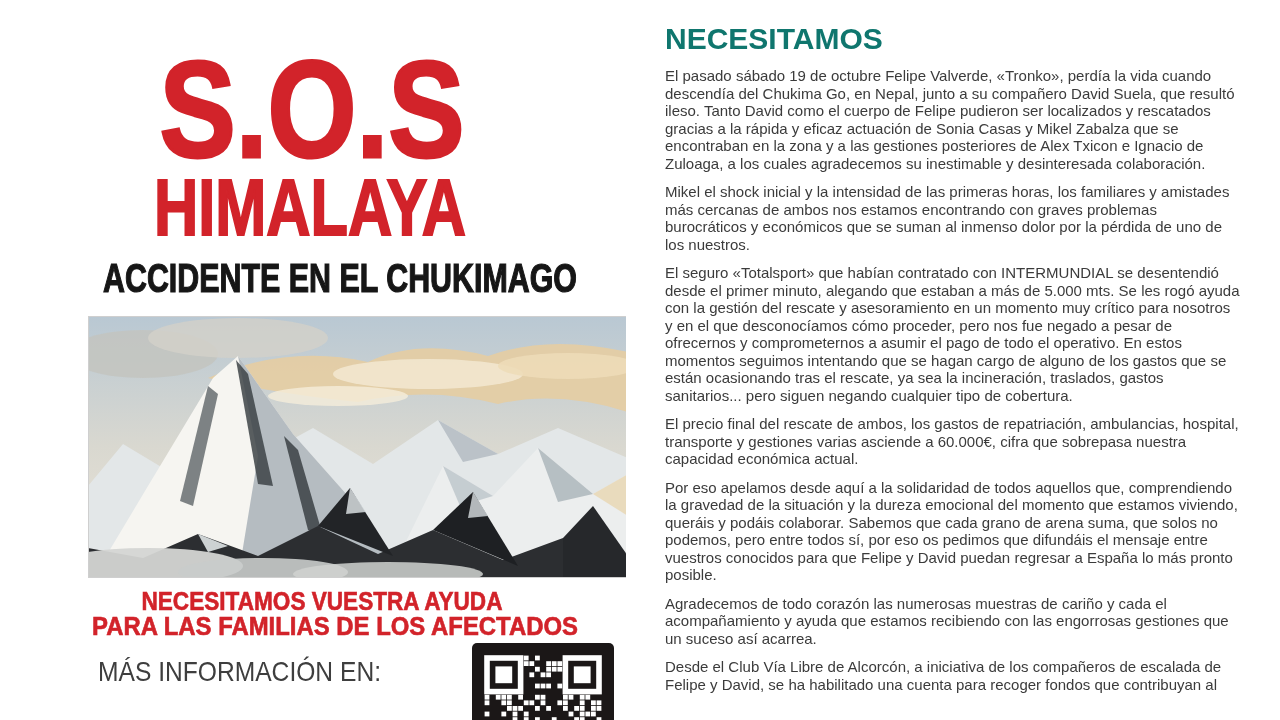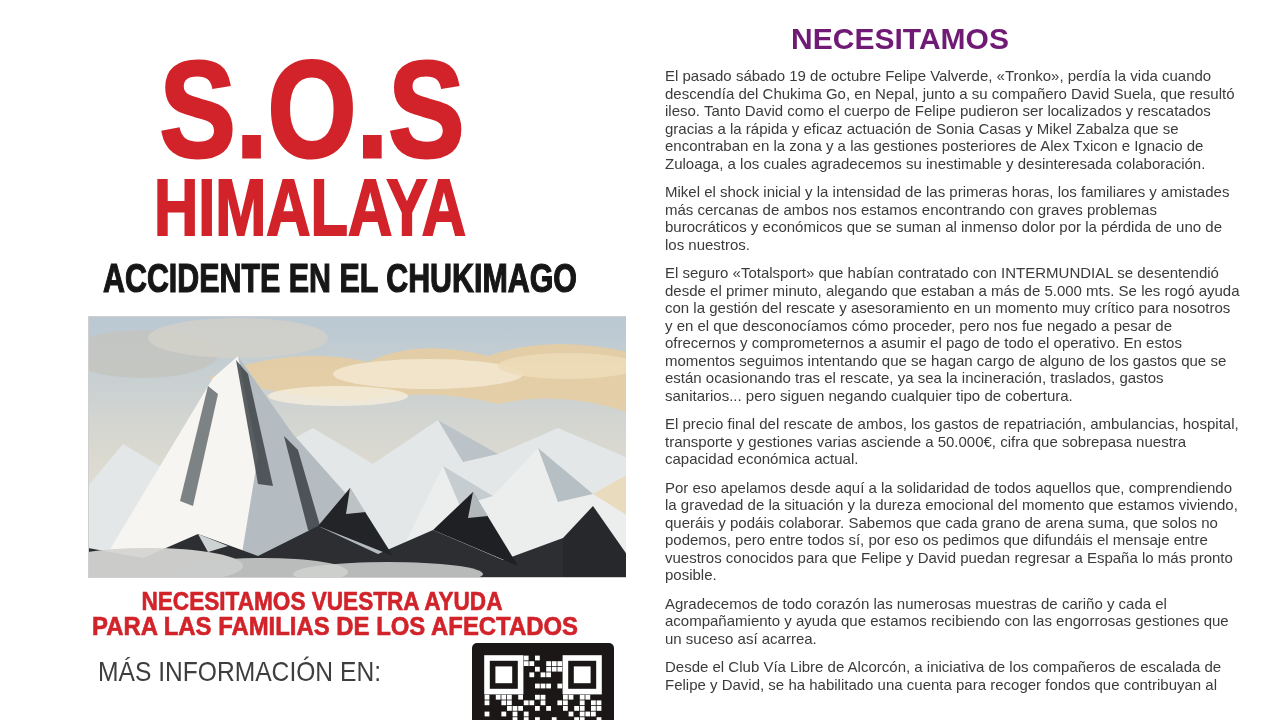--- a/index.html
+++ b/index.html
@@ -15,21 +15,21 @@
   .t-him{font-family:"Liberation Sans",sans-serif;font-weight:700;font-size:80px;
          fill:#d2232a;stroke:#d2232a;stroke-width:2px;}
   .t-acc{font-family:"Liberation Sans",sans-serif;font-weight:700;font-size:40px;
          fill:#161616;stroke:#161616;stroke-width:1.2px;}
   .t-appeal{font-family:"Liberation Sans",sans-serif;font-weight:700;font-size:25px;
          fill:#d2232a;stroke:#d2232a;stroke-width:.6px;}
   .t-info{font-family:"Liberation Sans",sans-serif;font-weight:400;font-size:28px;
          fill:#3e3e3e;}
   
   .article{position:absolute;left:665px;top:24px;width:578px;}
-  .art-heading{width:470px;text-align:center;color:#701a75;font-weight:700;
+  .art-heading{width:470px;text-align:left;color:#0f766e;font-weight:700;
                font-size:30px;line-height:30px;}
   .art-body{margin-top:13px;width:575px;font-size:15px;line-height:17.5px;color:#3b3b3b;
             text-align:left;}
   .art-body p{margin:0 0 11px 0;}
 </style>
 </head>
 <body>
 
 <div class="stage">
 
@@ -235,19 +235,19 @@
   </svg>
 
   <div class="article">
     <div class="art-heading">
       <div>NECESITAMOS</div>
     </div>
     <div class="art-body">
       <p>El pasado sábado 19 de octubre Felipe Valverde, «Tronko», perdía la vida cuando descendía del Chukima Go, en Nepal, junto a su compañero David Suela, que resultó ileso. Tanto David como el cuerpo de Felipe pudieron ser localizados y rescatados gracias a la rápida y eficaz actuación de Sonia Casas y Mikel Zabalza que se encontraban en la zona y a las gestiones posteriores de Alex Txicon e Ignacio de Zuloaga, a los cuales agradecemos su inestimable y desinteresada colaboración.</p>
       <p>Mikel el shock inicial y la intensidad de las primeras horas, los familiares y amistades más cercanas de ambos nos estamos encontrando con graves problemas burocráticos y económicos que se suman al inmenso dolor por la pérdida de uno de los nuestros.</p>
       <p>El seguro «Totalsport» que habían contratado con INTERMUNDIAL se desentendió desde el primer minuto, alegando que estaban a más de 5.000 mts. Se les rogó ayuda con la gestión del rescate y asesoramiento en un momento muy crítico para nosotros y en el que desconocíamos cómo proceder, pero nos fue negado a pesar de ofrecernos y comprometernos a asumir el pago de todo el operativo. En estos momentos seguimos intentando que se hagan cargo de alguno de los gastos que se están ocasionando tras el rescate, ya sea la incineración, traslados, gastos sanitarios... pero siguen negando cualquier tipo de cobertura.</p>
-      <p>El precio final del rescate de ambos, los gastos de repatriación, ambulancias, hospital, transporte y gestiones varias asciende a 50.000€, cifra que sobrepasa nuestra capacidad económica actual.</p>
+      <p>El precio final del rescate de ambos, los gastos de repatriación, ambulancias, hospital, transporte y gestiones varias asciende a 60.000€, cifra que sobrepasa nuestra capacidad económica actual.</p>
       <p>Por eso apelamos desde aquí a la solidaridad de todos aquellos que, comprendiendo la gravedad de la situación y la dureza emocional del momento que estamos viviendo, queráis y podáis colaborar. Sabemos que cada grano de arena suma, que solos no podemos, pero entre todos sí, por eso os pedimos que difundáis el mensaje entre vuestros conocidos para que Felipe y David puedan regresar a España lo más pronto posible.</p>
       <p>Agradecemos de todo corazón las numerosas muestras de cariño y cada el acompañamiento y ayuda que estamos recibiendo con las engorrosas gestiones que un suceso así acarrea.</p>
       <p>Desde el Club Vía Libre de Alcorcón, a iniciativa de los compañeros de escalada de Felipe y David, se ha habilitado una cuenta para recoger fondos que contribuyan al</p>
     </div>
   </div>
 </div>
 
 </body></html>

